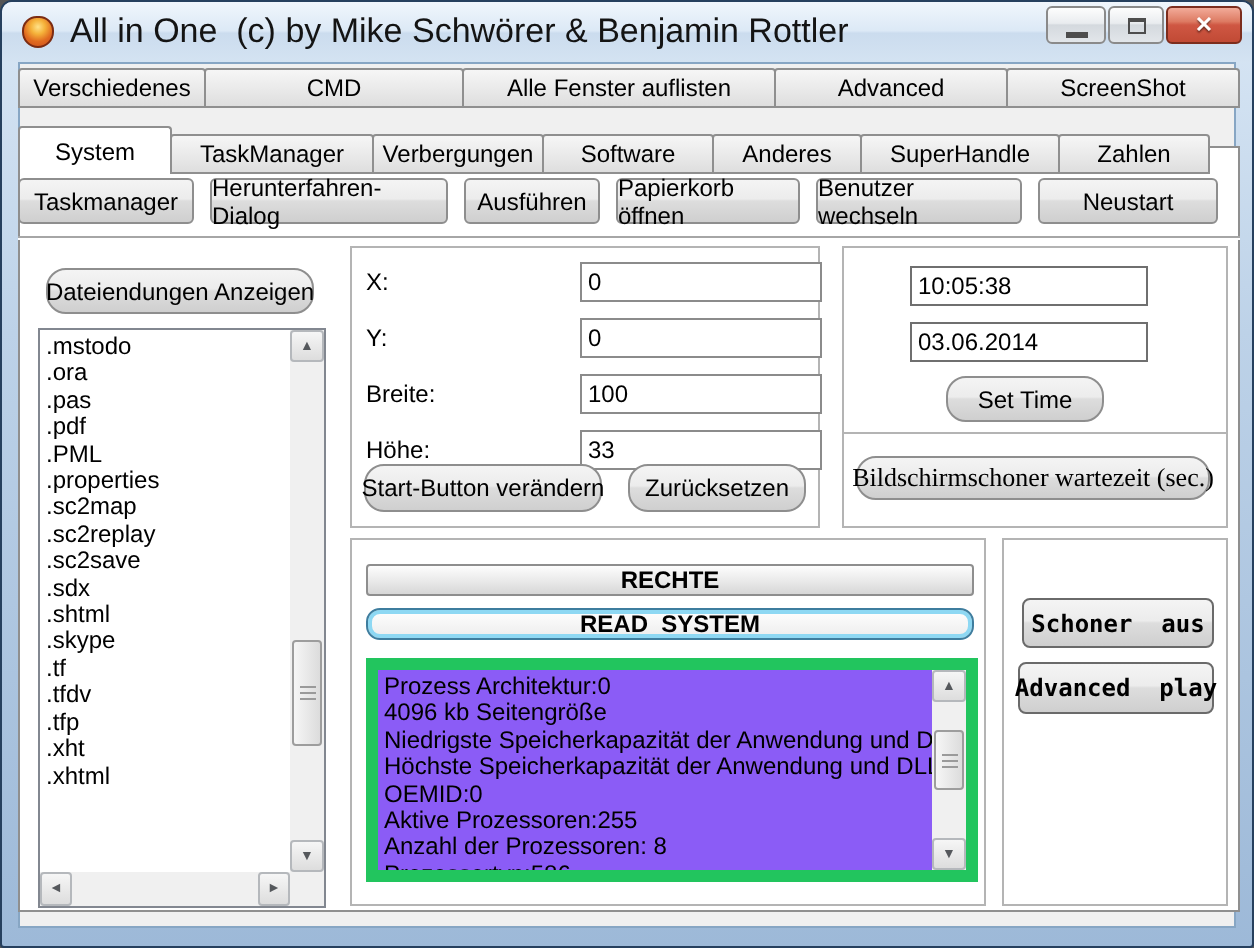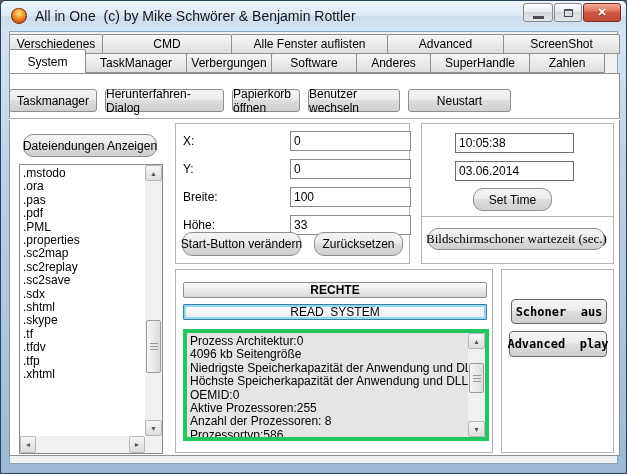--- a/index.html
+++ b/index.html
@@ -10,37 +10,37 @@
     background:linear-gradient(180deg,#d9e7f5 0%,#bdd2e8 35%,#9db9d8 100%);
     border:1px solid #26405e;border-radius:6px 6px 2px 2px;overflow:hidden;
   }
   
   .titlebar{position:absolute;left:0;top:0;right:0;height:30px;
     background:linear-gradient(180deg,#f0f6fc 0%,#dce9f6 48%,#cbdcee 52%,#d4e3f2 100%);}
   .app-icon{position:absolute;left:10px;top:7px;width:16px;height:16px;
     border-radius:46% 46% 50% 50%;
     background:radial-gradient(circle at 50% 32%,#ffe289 0%,#f5b23a 30%,#e06a20 62%,#96271610 100%),radial-gradient(circle at 50% 55%,#e87724 0%,#c4431b 70%,#8e2012 100%);
     border:1px solid #7c2c12;}
-  .title{position:absolute;left:34px;top:0;height:30px;line-height:30px;font-size:14px;white-space:pre;color:#141414;}
+  .title{position:absolute;left:34px;top:0;height:30px;line-height:30px;font-size:17px;white-space:pre;color:#141414;}
   .caption-buttons{position:absolute;top:2px;right:5px;display:flex;gap:1px;}
   .cap-btn{height:19px;border:1px solid #8a8a8a;border-radius:3px;display:flex;align-items:center;justify-content:center;
     background:linear-gradient(180deg,#fdfdfd 0%,#e9ecef 45%,#d4d9de 50%,#e2e6ea 100%);}
   .cap-btn.min{width:30px}.cap-btn.max{width:28px}
   .cap-btn.close{width:38px;border-color:#7c2d1d;
     background:linear-gradient(180deg,#f2ab99 0%,#dd7а62 40%,#cf5743 50%,#c14a35 100%);
     background:linear-gradient(180deg,#f2ab99 0%,#dd7a62 40%,#cf5743 50%,#c14a35 100%);}
   .glyph-min{width:11px;height:3px;background:#4d4d4d;margin-top:9px;}
   .glyph-max{width:9px;height:8px;border:1px solid #4d4d4d;border-top:2px solid #4d4d4d;background:transparent;}
   .glyph-close{color:#fff;font-size:11px;font-weight:bold;text-shadow:0 1px 1px rgba(0,0,0,.45);}
   
   .client{position:absolute;left:8px;right:8px;top:30px;bottom:9px;background:#f0f0f0;border:1px solid #87a6c4;}
   .page{position:absolute;left:8px;top:72px;width:611px;height:383px;background:#fff;border:1px solid #8f8f8f;}
   
   .tabs{position:absolute;left:8px;width:611px;height:20px;display:flex;z-index:2;}
-  .tabs-row1{top:33px}.tabs-row2{top:52px}
+  .tabs-row1{top:33px}.tabs-row2{top:66px}
   .tab{height:20px;margin-left:-1px;border:1px solid #8f8f8f;border-radius:2px 2px 0 0;
     background:linear-gradient(180deg,#f6f6f6,#e8e8e8 60%,#dedede);
     display:flex;align-items:center;justify-content:center;font-size:12px;cursor:default;}
   .tab:first-child{margin-left:0}
   .tabs-row1 .tab:nth-child(1){width:94px}.tabs-row1 .tab:nth-child(2){width:130px}
   .tabs-row1 .tab:nth-child(3){width:157px}.tabs-row1 .tab:nth-child(4){width:117px}
   .tabs-row1 .tab:nth-child(5){width:117px}
   .tabs-row2 .tab:nth-child(1){width:77px}.tabs-row2 .tab:nth-child(2){width:102px}
   .tabs-row2 .tab:nth-child(3){width:86px}.tabs-row2 .tab:nth-child(4){width:86px}
   .tabs-row2 .tab:nth-child(5){width:75px}.tabs-row2 .tab:nth-child(6){width:100px}
@@ -98,25 +98,25 @@
   .btn-change{left:6px;top:108px;width:119px;height:24px;}
   .btn-reset{left:138px;top:108px;width:89px;height:24px;text-align:center;}
   
   .time-field{left:33px;top:9px;width:119px;height:20px;border-color:#6f6f6f;}
   .date-field{left:33px;top:37px;width:119px;height:20px;border-color:#6f6f6f;}
   .btn-settime{left:51px;top:64px;width:79px;height:23px;}
   .btn-saverwait{left:6px;top:104px;width:177px;height:22px;font-family:"Liberation Serif",serif;font-size:13px;}
   
   .btn-rechte{left:7px;top:12px;width:304px;height:16px;font-weight:bold;border-radius:2px;
     background:linear-gradient(180deg,#fdfdfd,#e9e9e9 55%,#d7d7d7);}
-  .btn-read{left:7px;top:34px;width:304px;height:16px;font-weight:normal;border-radius:1px;
+  .btn-read{left:7px;top:34px;width:304px;height:16px;font-weight:bold;border-radius:7px;
     border:1px solid #3e7d9e;box-shadow:inset 0 0 0 2px #8ed8f3;
     background:linear-gradient(180deg,#ffffff,#ececec);}
-  .sysinfo{position:absolute;left:7px;top:59px;width:306px;height:112px;background:#e5e5e5;
-    border:4px solid #22c55e;overflow:hidden;font-size:12px;line-height:13.4px;}
+  .sysinfo{position:absolute;left:7px;top:59px;width:306px;height:112px;background:#8b5cf6;
+    border:6px solid #22c55e;overflow:hidden;font-size:12px;line-height:13.4px;}
   .info-lines{position:absolute;left:3px;top:2px;right:0;}
   .info-line{white-space:pre;}
   
   .btn-saver{font-family:"DejaVu Sans Mono",monospace;font-weight:bold;font-size:12px;
     border:1px solid #6a6a6a;border-radius:4px;}
   .btn-saver-off{left:9px;top:29px;width:96px;height:25px;}
   .btn-saver-play{left:7px;top:61px;width:98px;height:26px;}
 </style>
 </head>
 <body>
@@ -158,20 +158,21 @@
       <div class="tab">Software</div>
       <div class="tab">Anderes</div>
       <div class="tab">SuperHandle</div>
       <div class="tab">Zahlen</div>
     </div>
 
   <div class="toolbar">
 
   <div class="tbtn">Taskmanager</div>
       <div class="tbtn">Herunterfahren-Dialog</div>
+      <div class="tbtn">Ausführen</div>
       <div class="tbtn">Papierkorb öffnen</div>
       <div class="tbtn">Benutzer wechseln</div>
       <div class="tbtn">Neustart</div>
     </div>
   <div class="hr-toolbar"></div>
 
   <div class="btn ext-btn">Dateiendungen Anzeigen</div>
   <div class="listbox">
     <div class="lb-items">
 
@@ -183,20 +184,21 @@
         <div class="lb-item">.properties</div>
         <div class="lb-item">.sc2map</div>
         <div class="lb-item">.sc2replay</div>
         <div class="lb-item">.sc2save</div>
         <div class="lb-item">.sdx</div>
         <div class="lb-item">.shtml</div>
         <div class="lb-item">.skype</div>
         <div class="lb-item">.tf</div>
         <div class="lb-item">.tfdv</div>
         <div class="lb-item">.tfp</div>
+        <div class="lb-item">.xht</div>
         <div class="lb-item">.xhtml</div>
       </div>
     <div class="sb vsb">
       <div class="sb-btn up">▲</div>
       <div class="sb-thumb" style="top:155px;height:53px;">
         <div class="sb-grip"></div>
       </div>
       <div class="sb-btn down">▼</div>
     </div>
     <div class="sb hsb">

